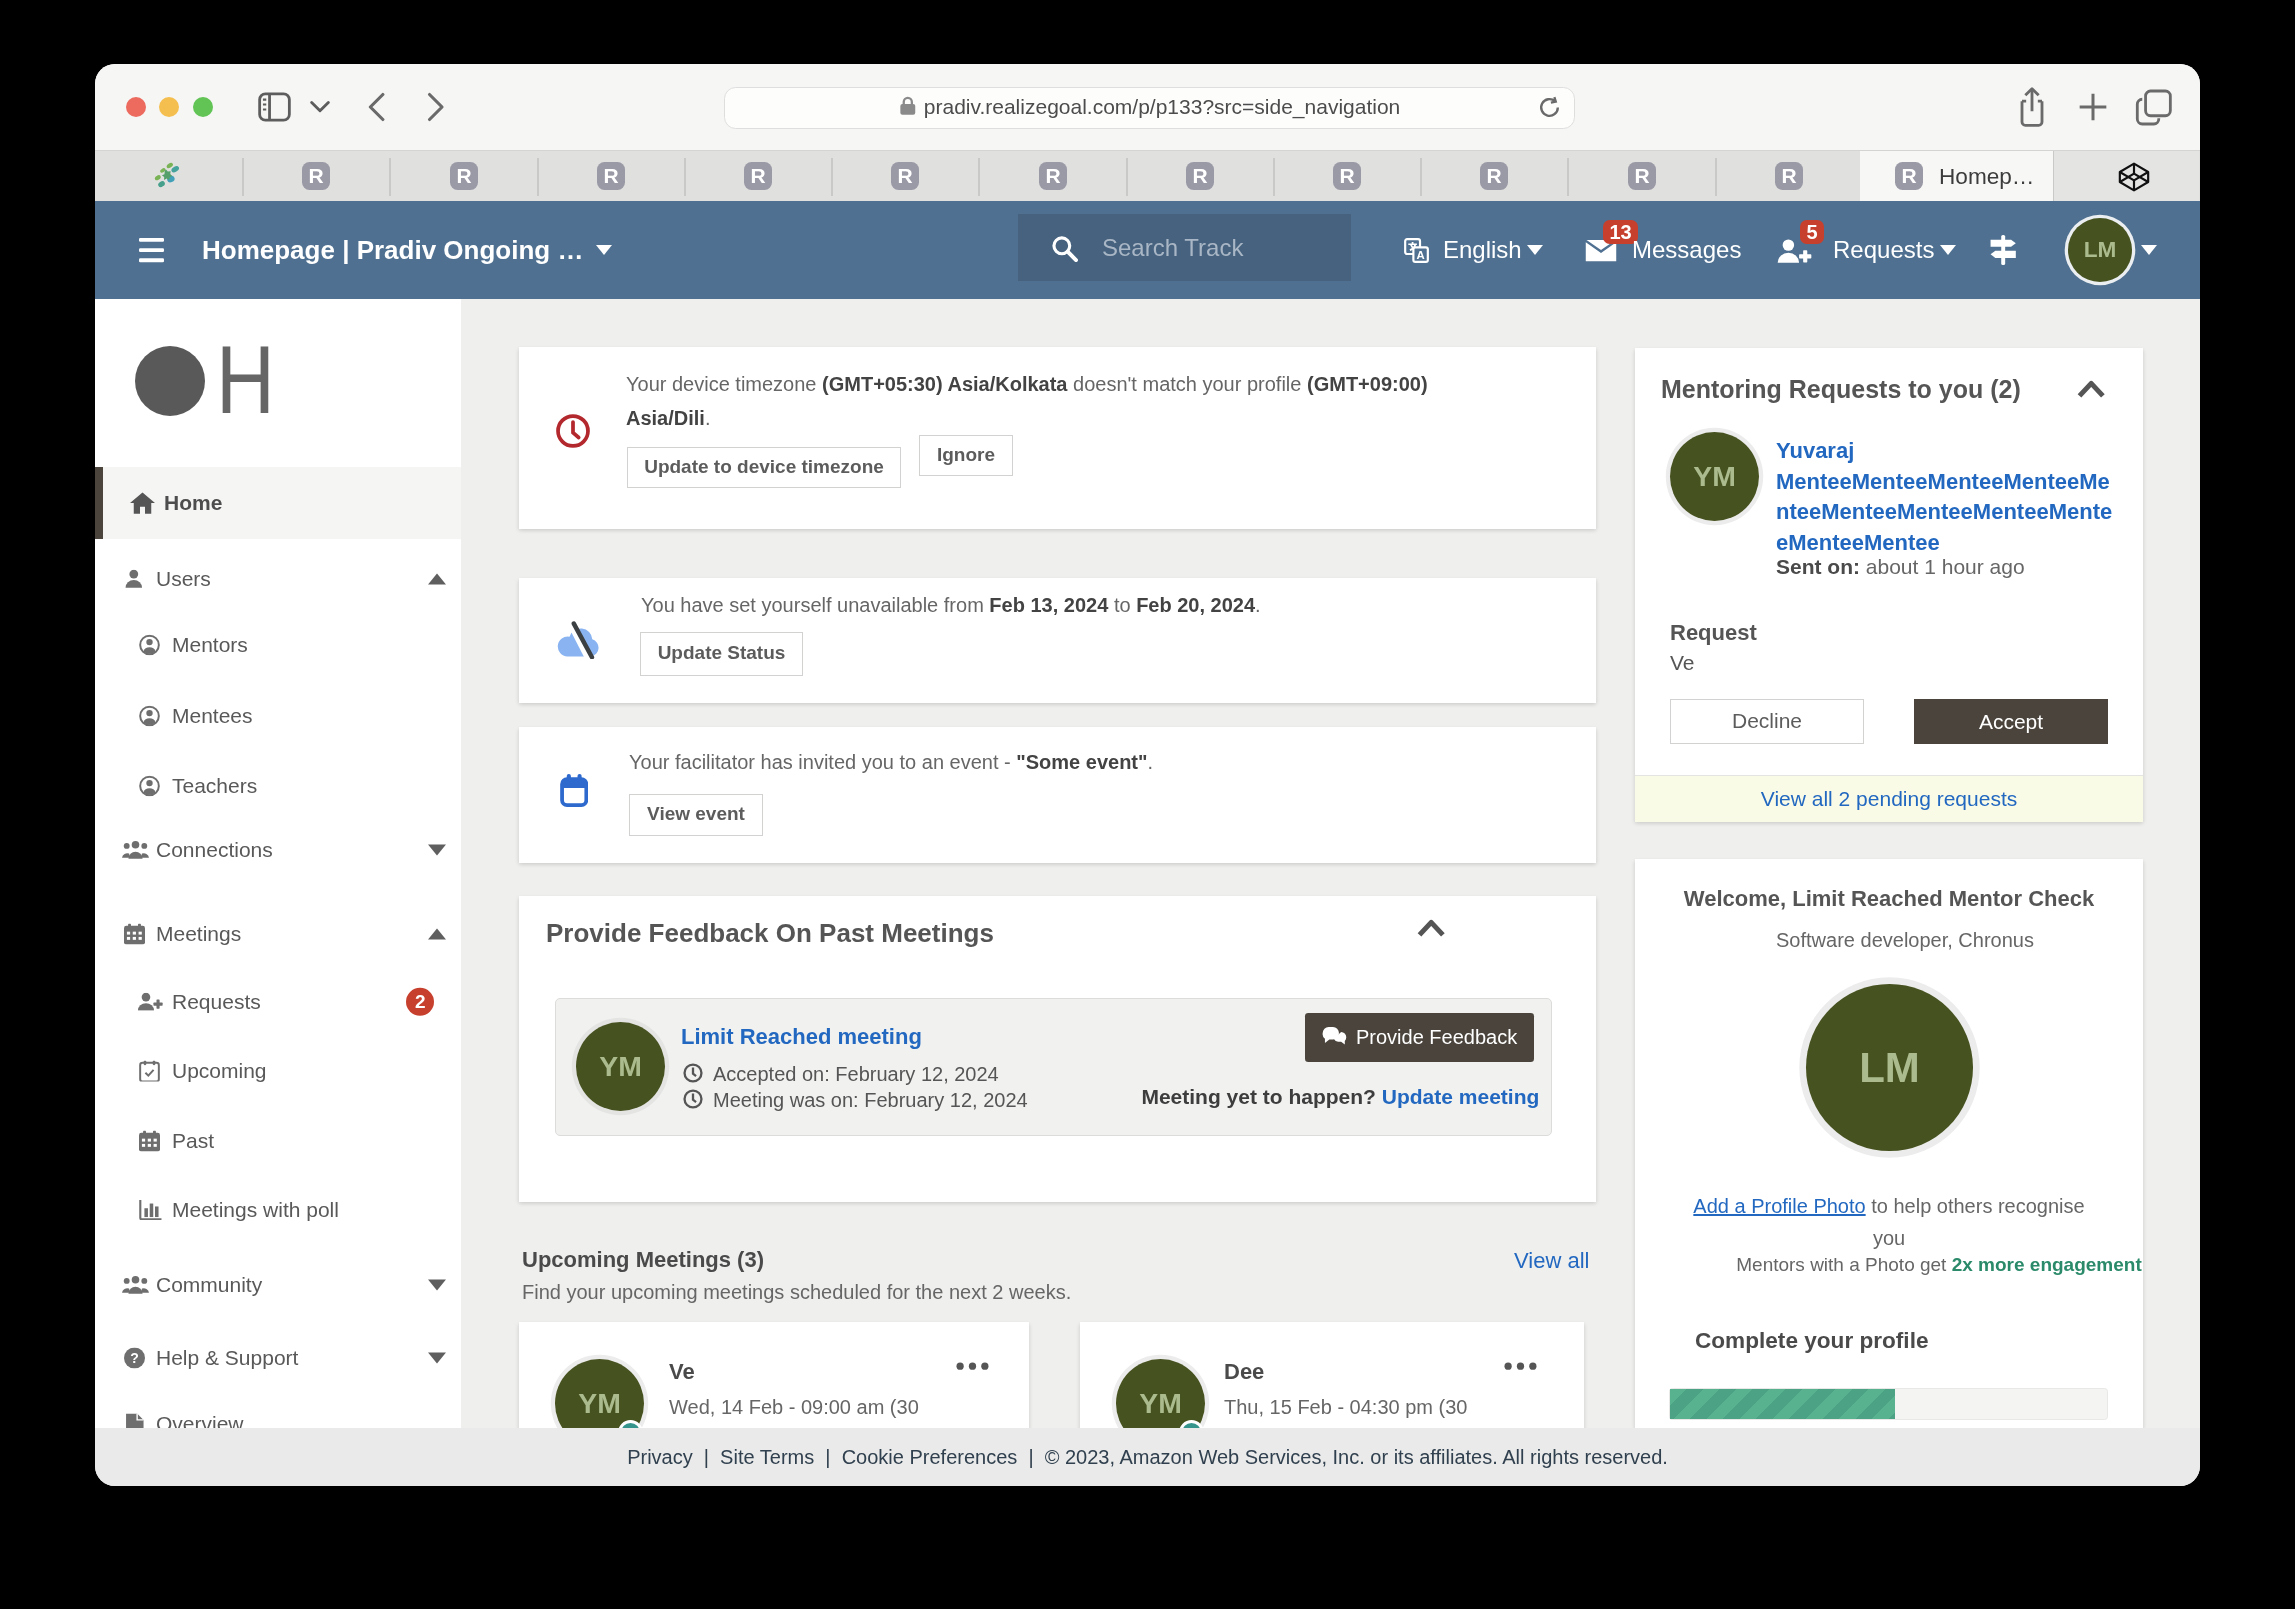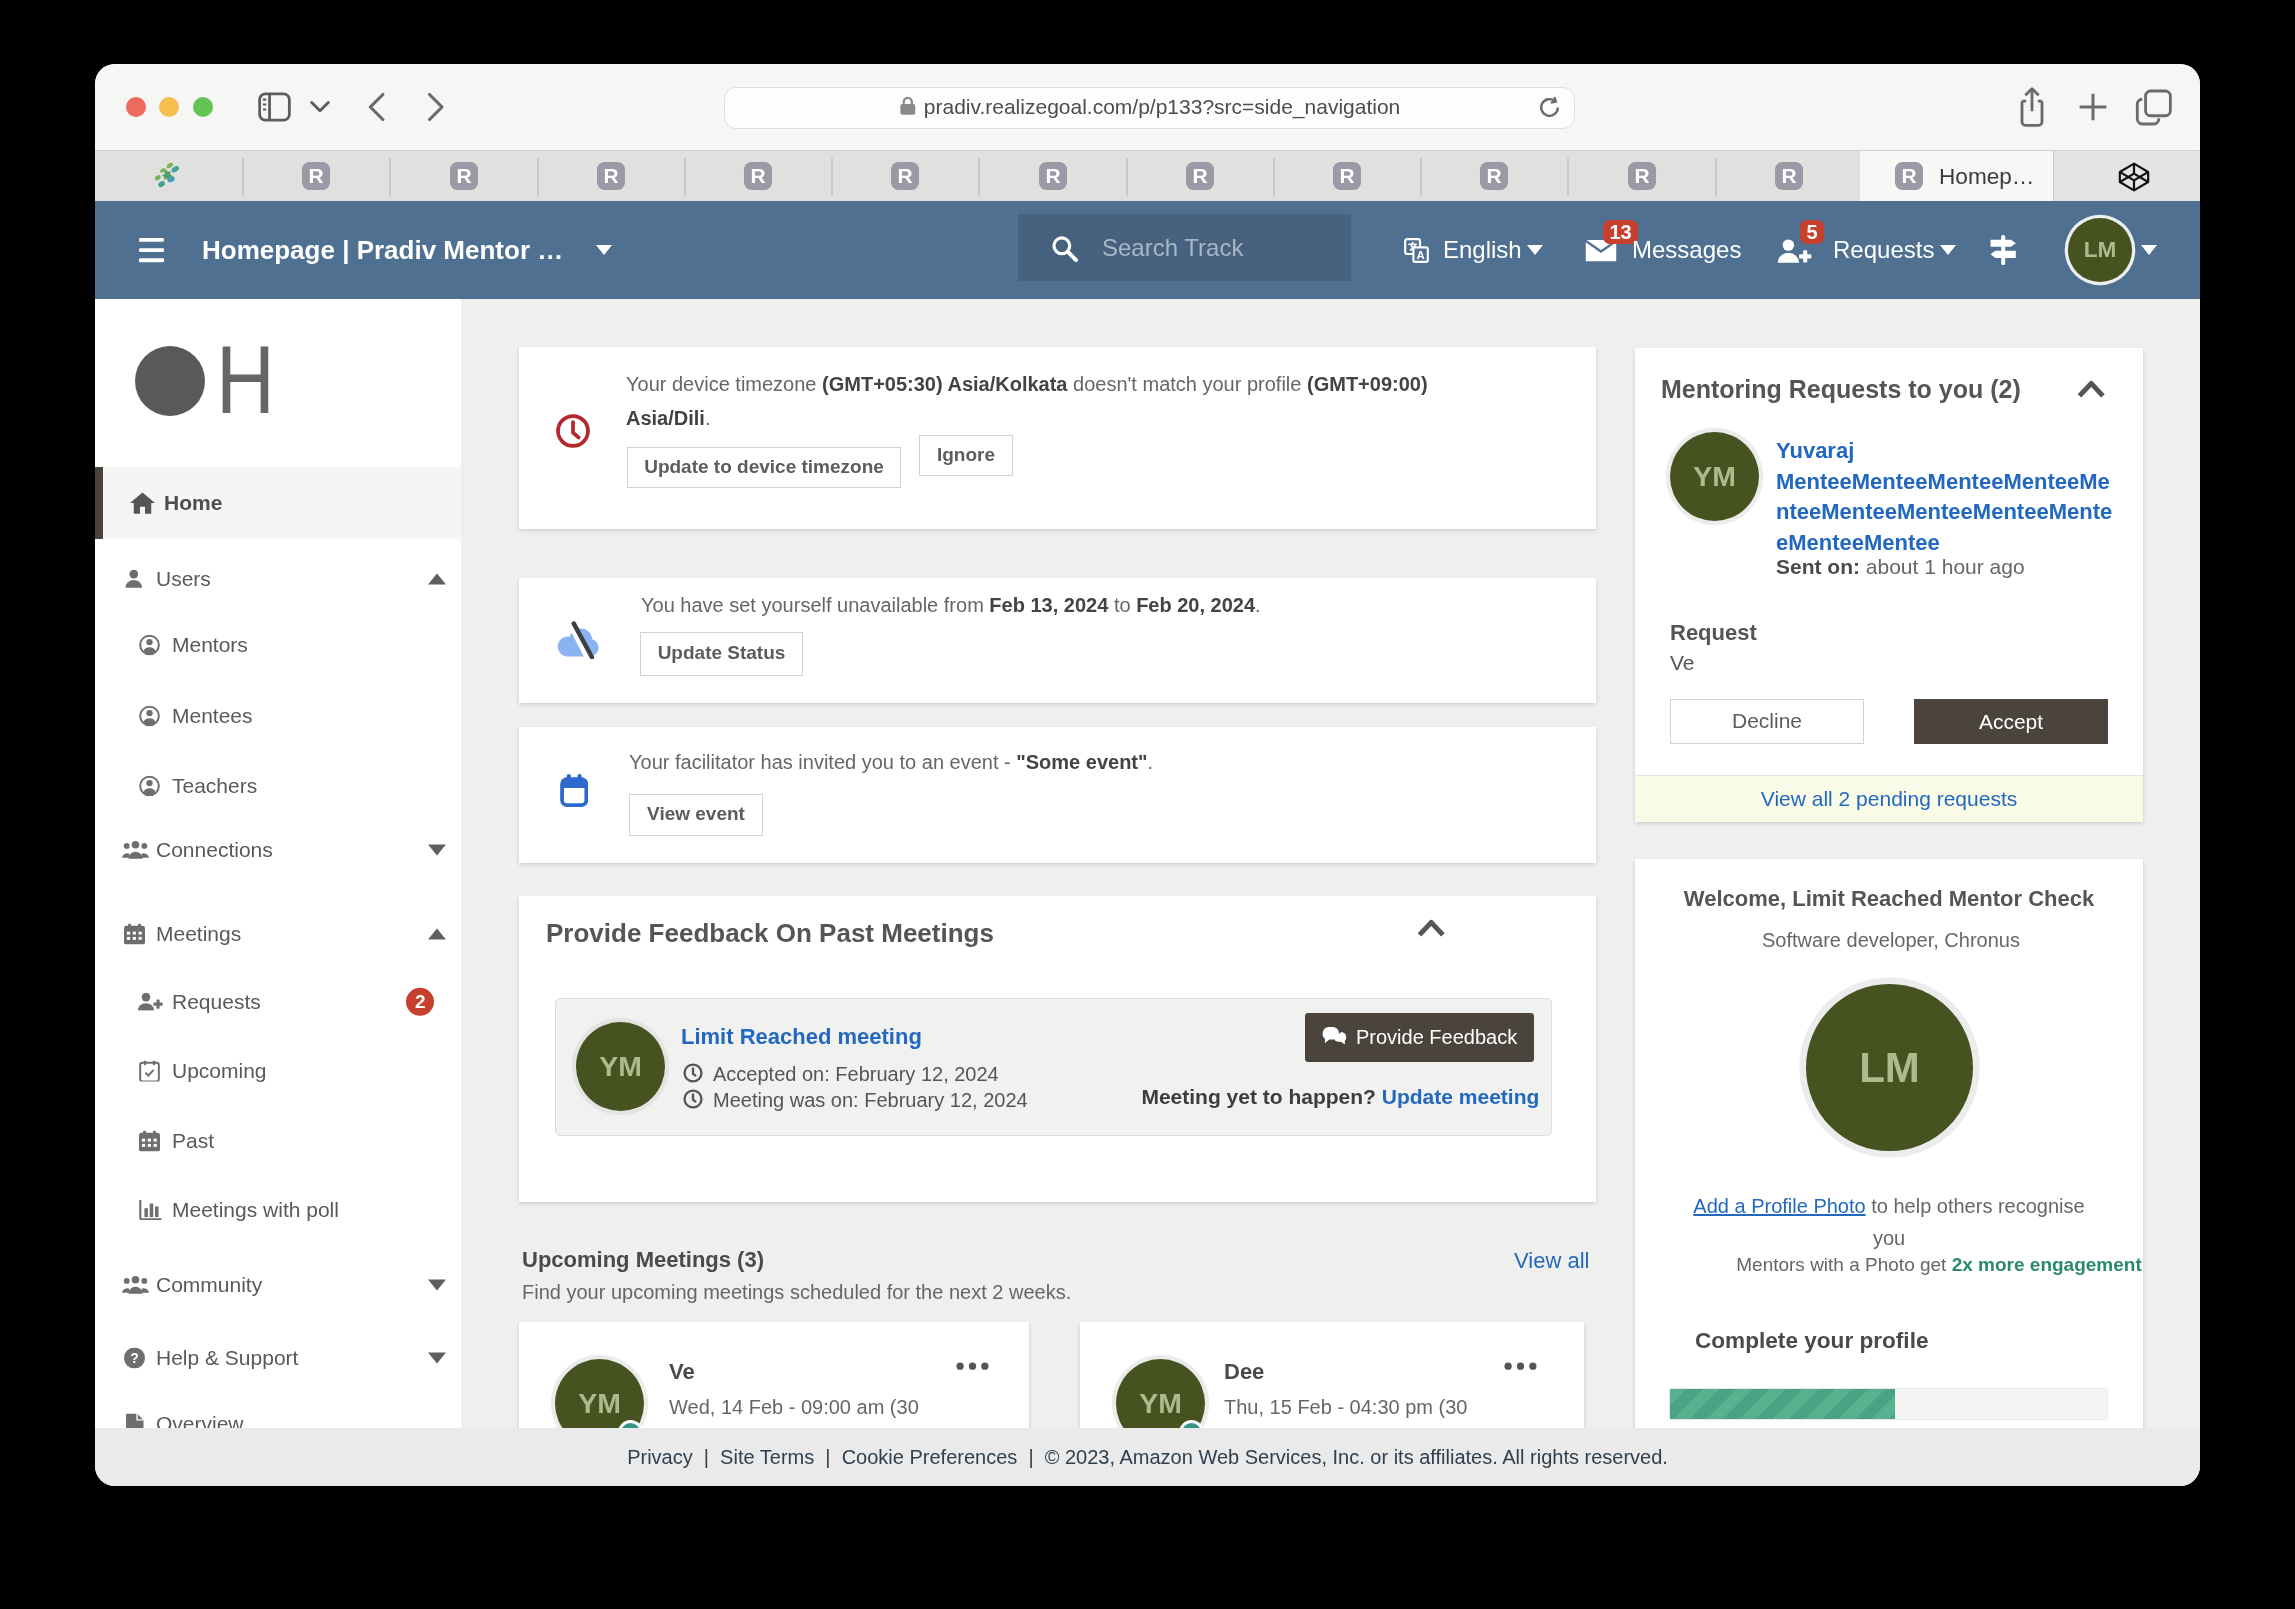--- a/index.html
+++ b/index.html
@@ -153,21 +153,21 @@
         </svg>
       </div>
     </div>
 
     <div id="nav">
       <svg class="abs" style="left:44px;top:37px" width="25" height="25" viewBox="0 0 30 30">
         <rect x="0" y="0" width="30" height="4.6" rx="1.5" fill="#fff"></rect>
         <rect x="0" y="12.2" width="30" height="4.6" rx="1.5" fill="#fff"></rect>
         <rect x="0" y="24.4" width="30" height="4.6" rx="1.5" fill="#fff"></rect>
       </svg>
-      <div class="ttl">Homepage | Pradiv Mentor …</div>
+      <div class="ttl">Homepage | Pradiv Ongoing …</div>
       <span class="caret-d abs" style="left:501px;top:44px"></span>
       <div id="searchbox">
         <svg class="abs" style="left:32px;top:20px" width="28.4" height="28.4" viewBox="0 0 36 36">
           <circle cx="15" cy="15" r="10" fill="none" stroke="#fff" stroke-width="4"></circle>
           <line x1="22.5" y1="22.5" x2="33" y2="33" stroke="#fff" stroke-width="5" stroke-linecap="round"></line>
         </svg>
         <div class="ph">Search Track</div>
       </div>
       <svg class="abs" style="left:1309px;top:37px" width="25" height="25" viewBox="0 0 32 32">
         <rect x="1.5" y="1.5" width="19" height="19" rx="2.5" fill="none" stroke="#fff" stroke-width="2.8"></rect>
@@ -302,21 +302,21 @@
         <div style="position:absolute;left:141px;top:207px;font-size:21px;color:#666;"><b style="color:#4a4a4a;">Sent on:</b> about 1 hour ago</div>
         <div style="position:absolute;left:35px;top:272px;font-size:22px;font-weight:bold;color:#555;">Request</div>
         <div style="position:absolute;left:35px;top:303px;font-size:21px;color:#555;">Ve</div>
         <div class="btn" style="left:35px;top:351px;width:194px;height:45px;line-height:42px;font-size:21px;font-weight:normal;">Decline</div>
         <div class="btn-dark" style="left:279px;top:351px;width:194px;height:45px;line-height:45px;font-size:21px;">Accept</div>
         <div style="position:absolute;left:0;top:427px;width:508px;height:47px;background:#fafbe7;border-top:1.7px solid #e4e4e3;text-align:center;line-height:45px;font-size:21px;" class="link">View all 2 pending requests</div>
       </div>
 
       <div class="card" style="left:1540px;top:795px;width:508px;height:569px;">
         <div style="position:absolute;left:0;top:27px;width:508px;text-align:center;font-size:22px;font-weight:bold;color:#555;">Welcome, Limit Reached Mentor Check</div>
-        <div style="position:absolute;left:2px;top:70px;width:508px;text-align:center;font-size:20px;color:#666;">Software developer, Chronus</div>
+        <div style="position:absolute;left:16px;top:70px;width:508px;text-align:center;font-size:20px;color:#666;">Software developer, Chronus</div>
         <div class="avatar" style="left:171px;top:125px;width:167px;height:167px;font-size:42px;box-shadow:0 0 0 6.7px #ececec;">LM</div>
         <div style="position:absolute;left:0;top:331px;width:508px;text-align:center;font-size:20px;color:#666;line-height:32px;"><span class="link" style="text-decoration:underline;">Add a Profile Photo</span> to help others recognise<br>you</div>
         <div style="position:absolute;left:0;top:395px;width:608px;text-align:center;font-size:19px;color:#666;">Mentors with a Photo get <b style="color:#2a8a6a;">2x more engagement</b></div>
         <div style="position:absolute;left:60px;top:469px;font-size:22.6px;font-weight:bold;color:#4a4a4a;">Complete your profile</div>
         <div style="position:absolute;left:34px;top:529px;width:439px;height:32px;background:#f4f4f3;border:0.8px solid #e8e8e7;border-radius:3.3px;">
           <div id="pbar" style="position:absolute;left:0;top:0;width:225px;height:30px;background:repeating-linear-gradient(135deg,#58b18f 0 11.7px,#4ba284 11.7px 23.4px);"></div>
         </div>
       </div>
     </div>
 

